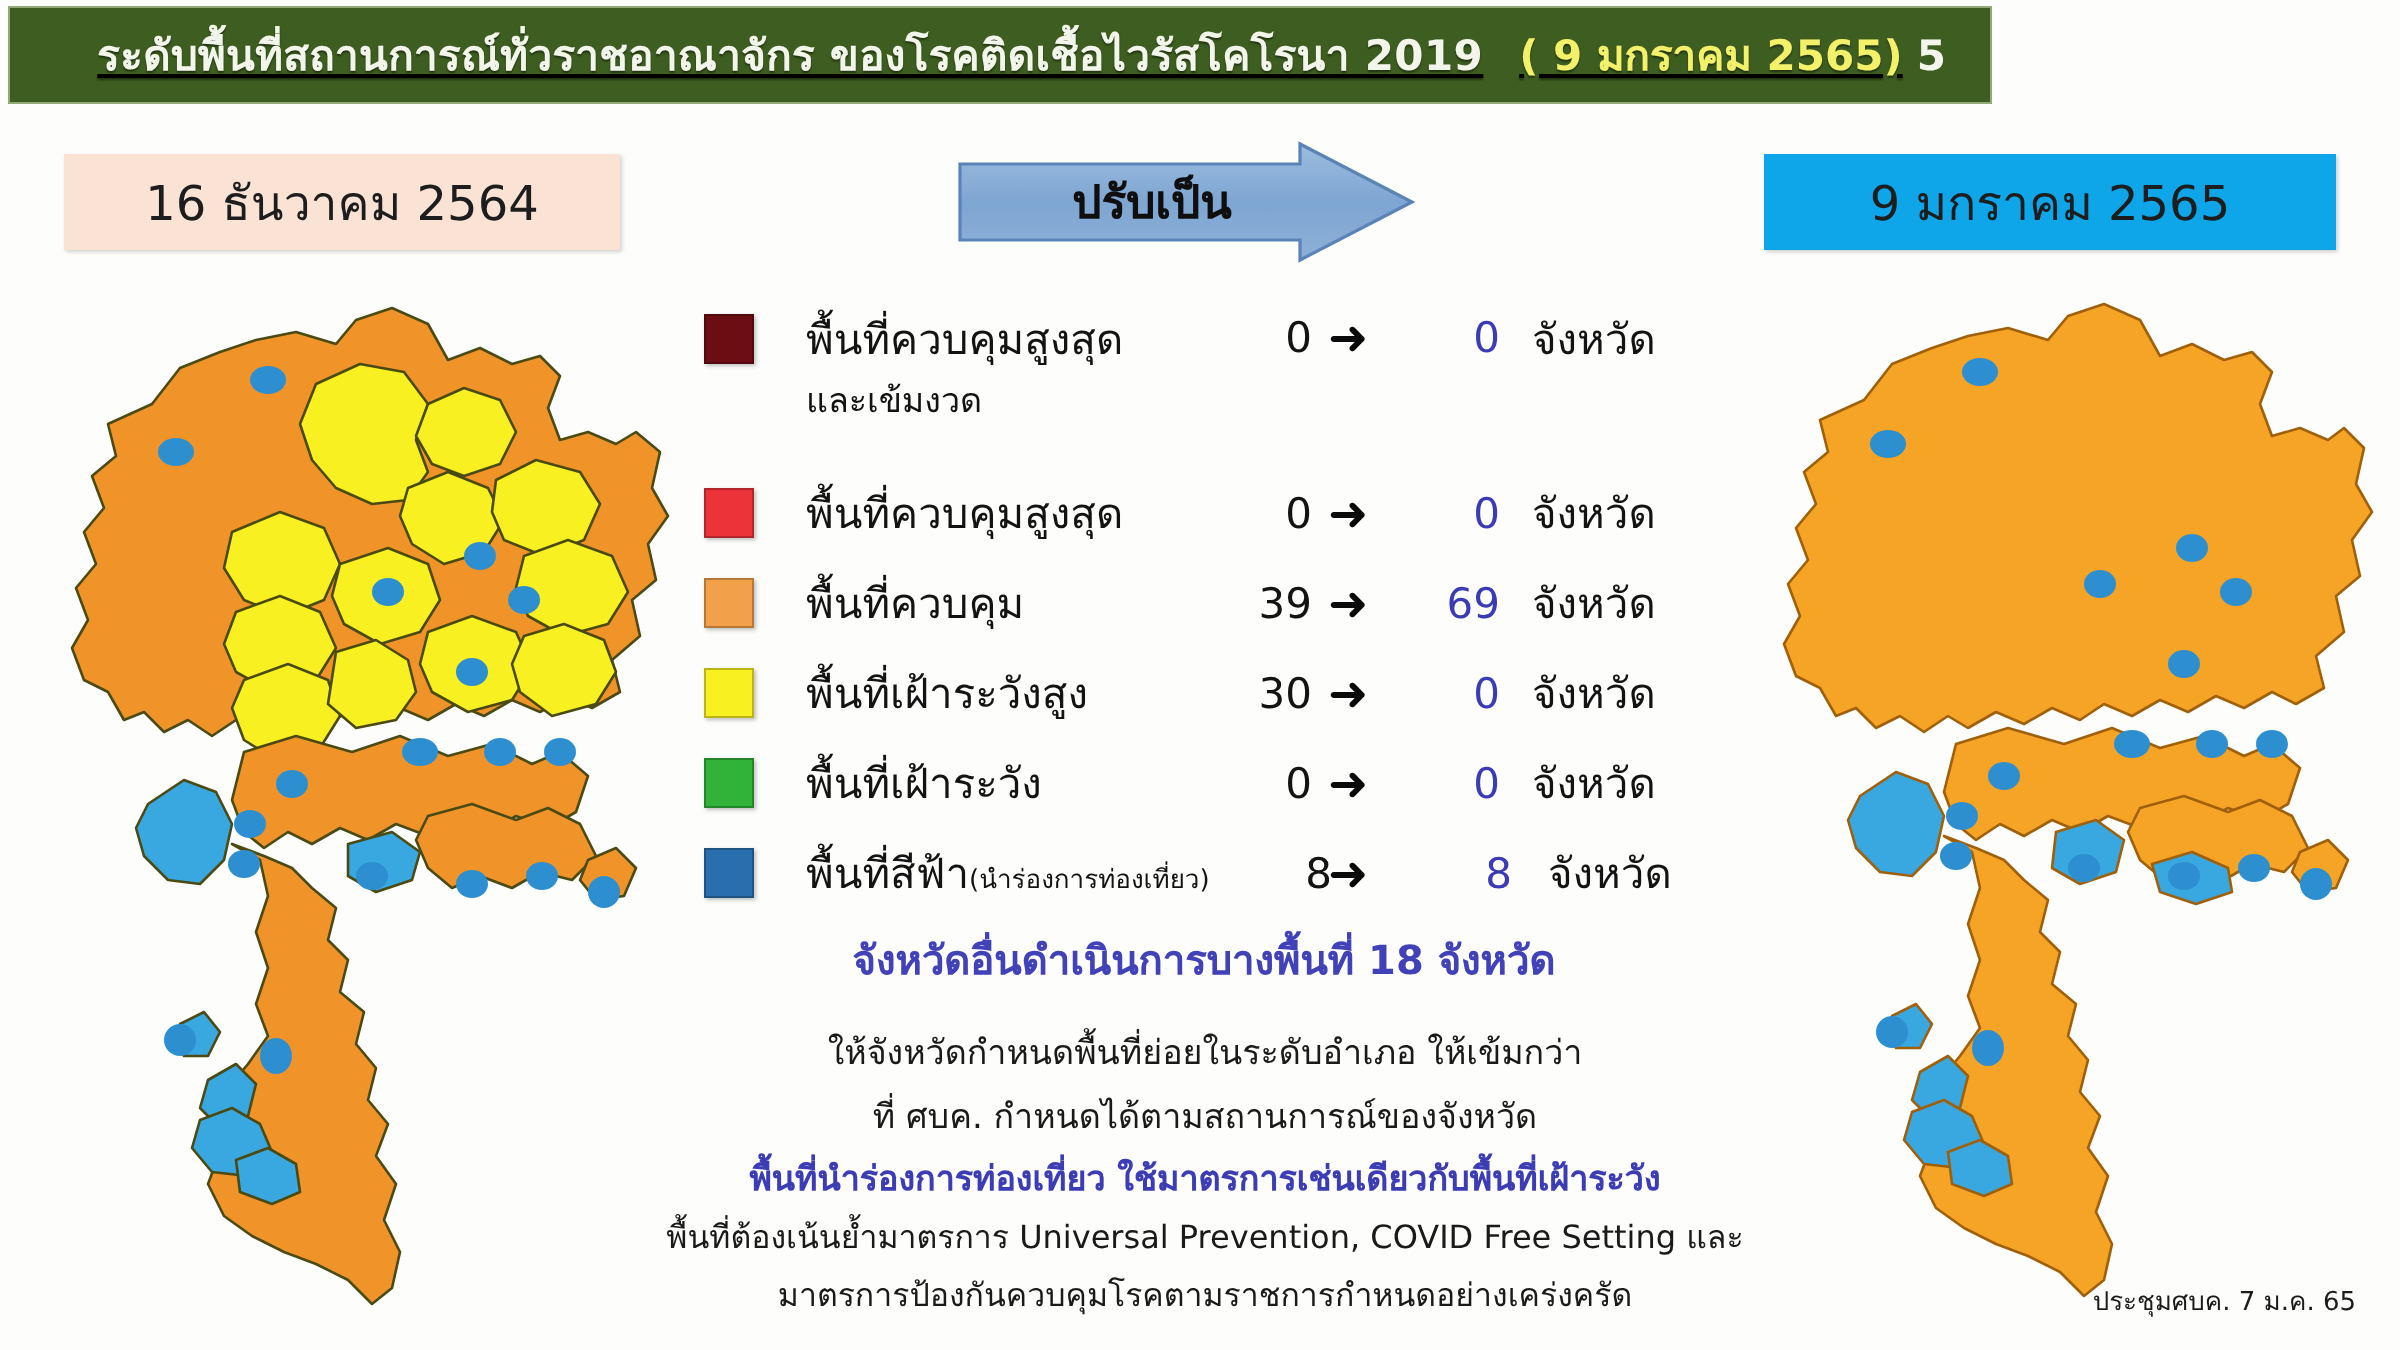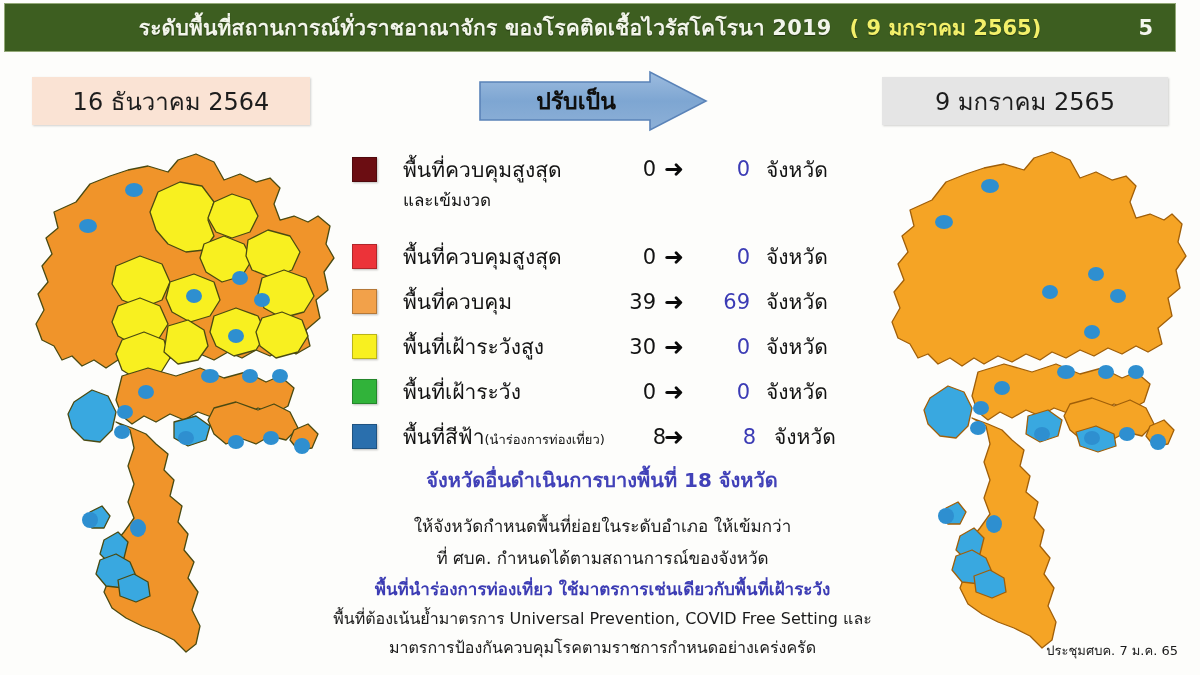--- a/index.html
+++ b/index.html
@@ -11,26 +11,27 @@
   }
   #page {
     position: relative;
     width: 1200px; height: 675px;
     background: #fdfdfb;
   }
 
   
   #header {
     position: absolute;
-    left: 4px; top: 3px; width: 1172px; height: 49px;
+    left: 4px; top: 3px; width: 992px; height: 49px;
     background: #3d5e20;
     border: 1px solid #93a977;
     display: flex;
     align-items: center;
     justify-content: center;
+    text-decoration: underline;
   }
   #header-title {
     color: #f2f5ea;
     font-size: 21px;
     font-weight: bold;
     letter-spacing: 0.2px;
     white-space: nowrap;
     text-shadow: 0 1px 1px rgba(0,0,0,.45);
   }
   #header-date {
@@ -60,21 +61,21 @@
     color: #1d1d1d;
     font-weight: normal;
     box-shadow: 1px 1px 2px rgba(0,0,0,.18);
   }
   #date-left {
     left: 32px; top: 77px; width: 278px; height: 48px;
     background: #fae3d4;
   }
   #date-right {
     left: 882px; top: 77px; width: 286px; height: 48px;
-    background: #e5e5e5;
+    background: #0ea5e9;
     text-align: center;
   }
 
   
   #arrow-wrap {
     position: absolute;
     left: 478px; top: 70px; width: 232px; height: 62px;
   }
   #arrow-label {
     position: absolute;

